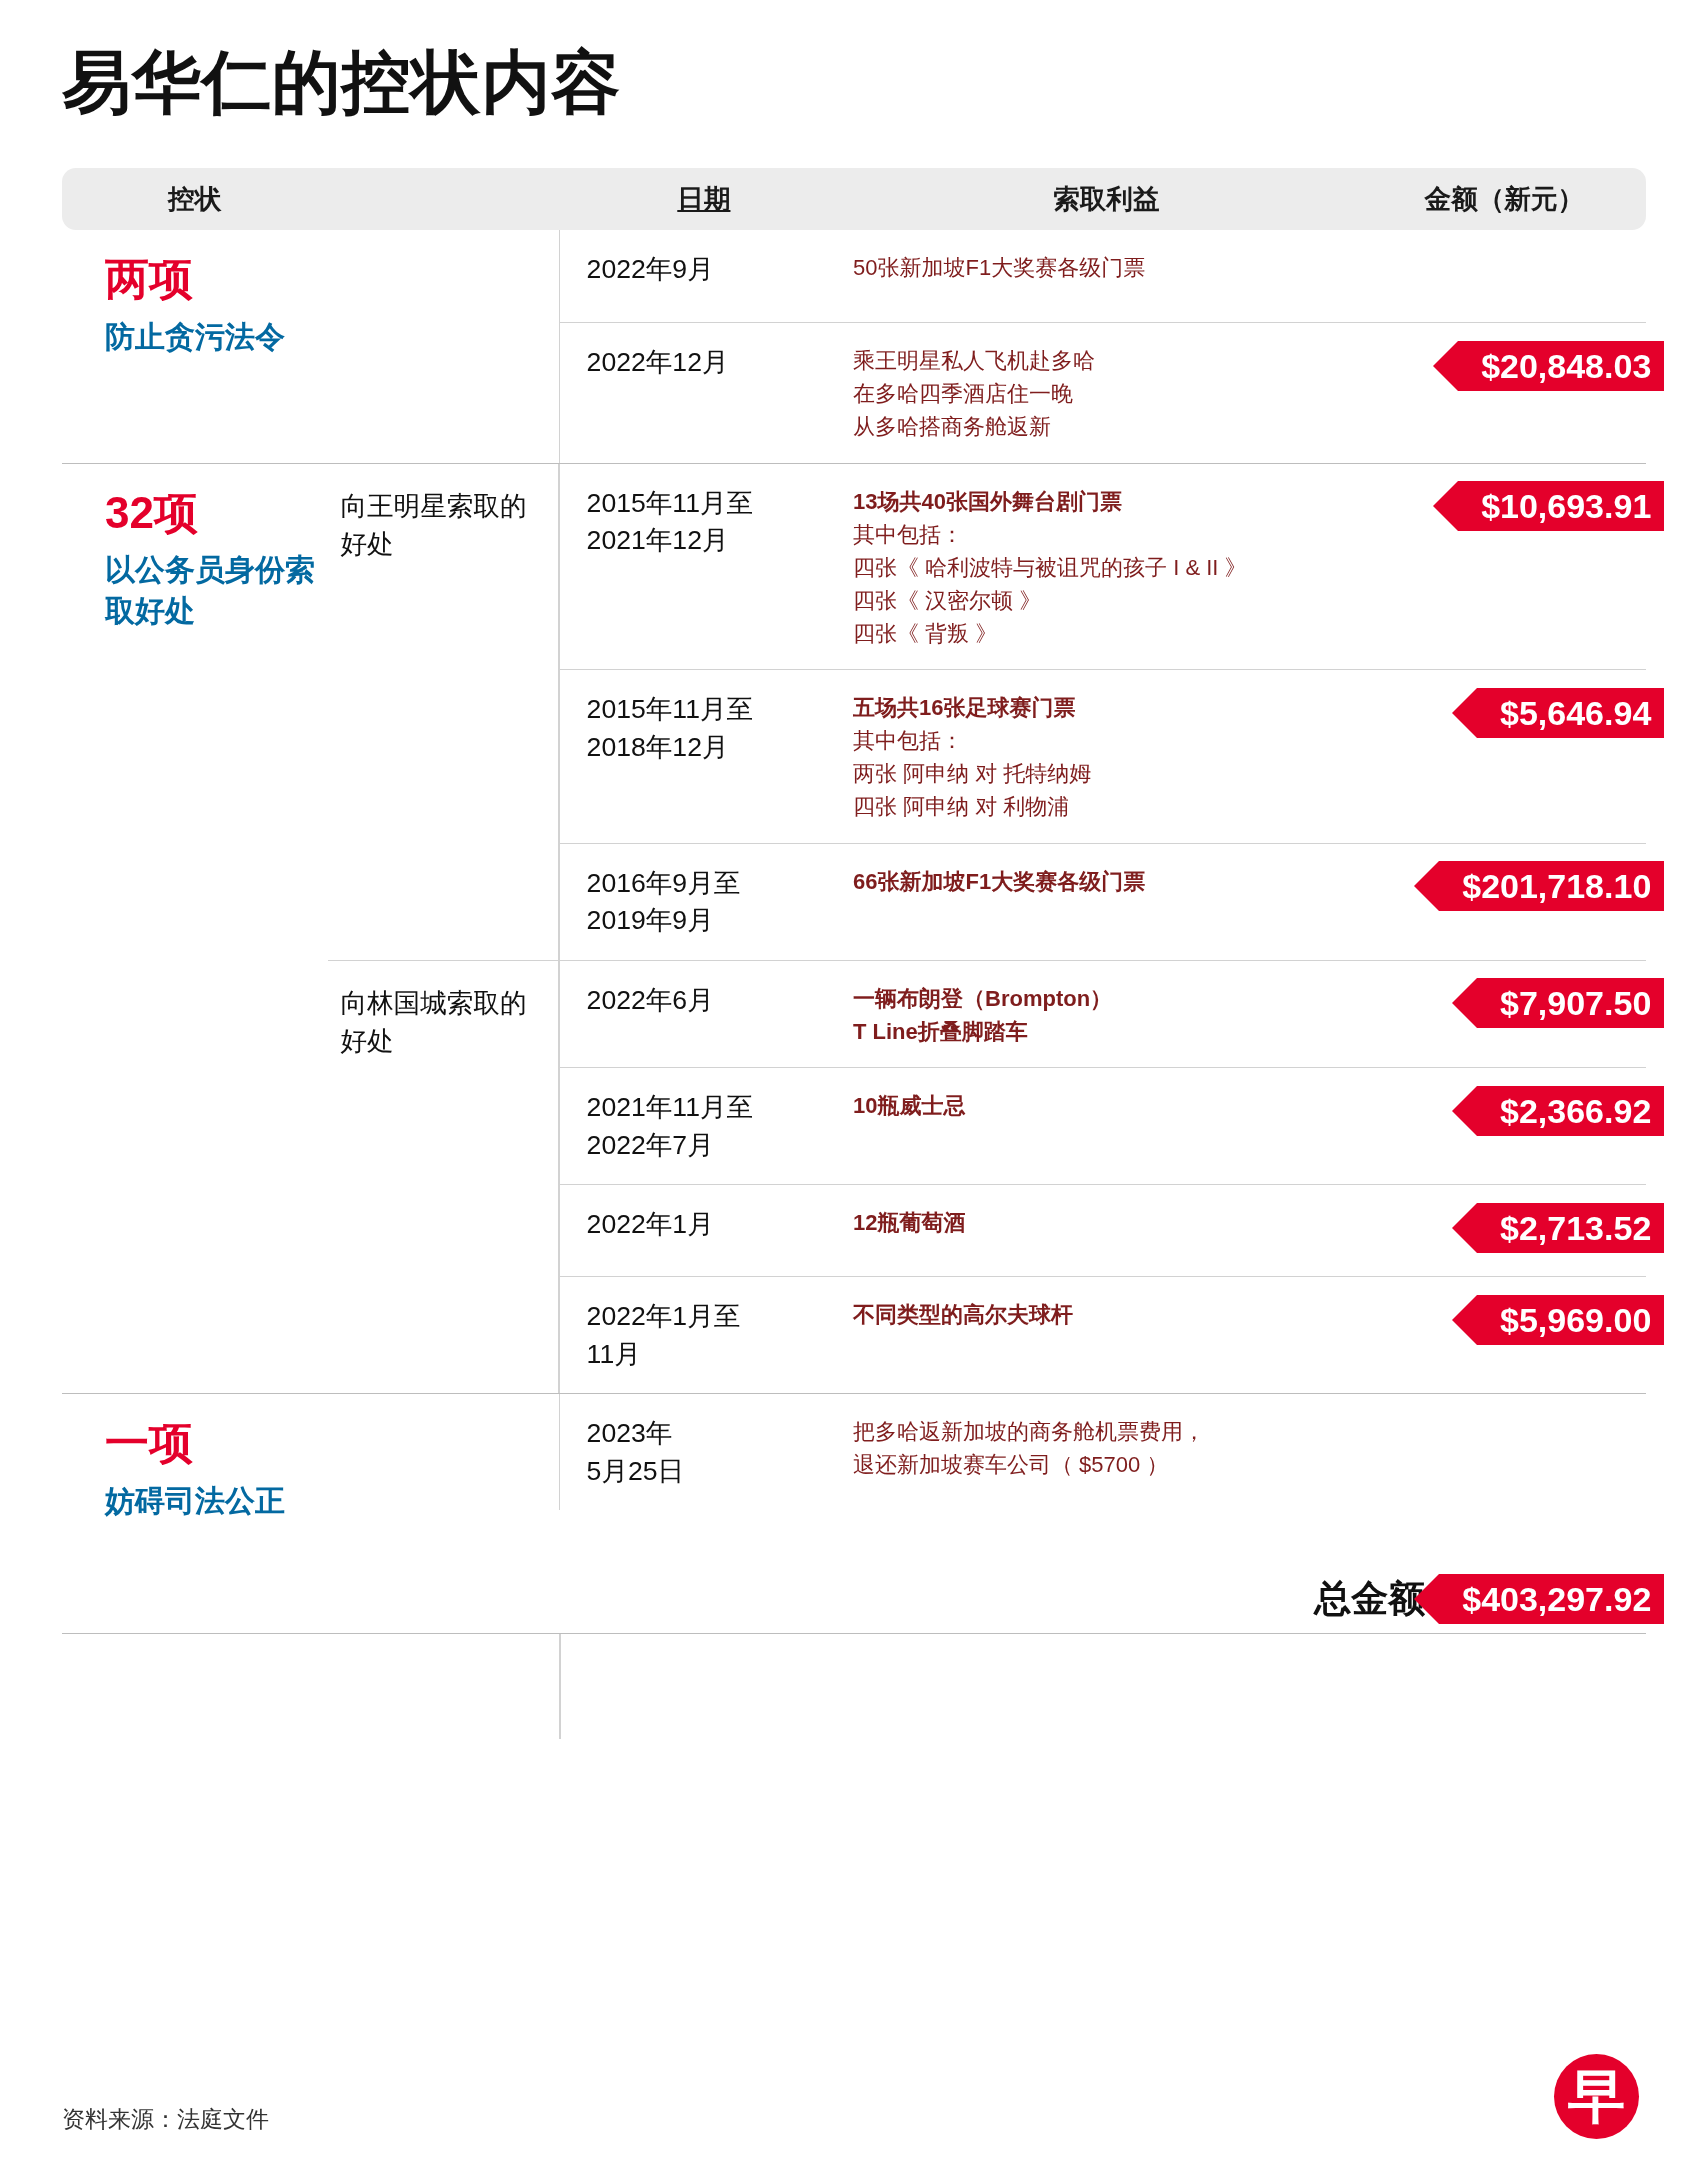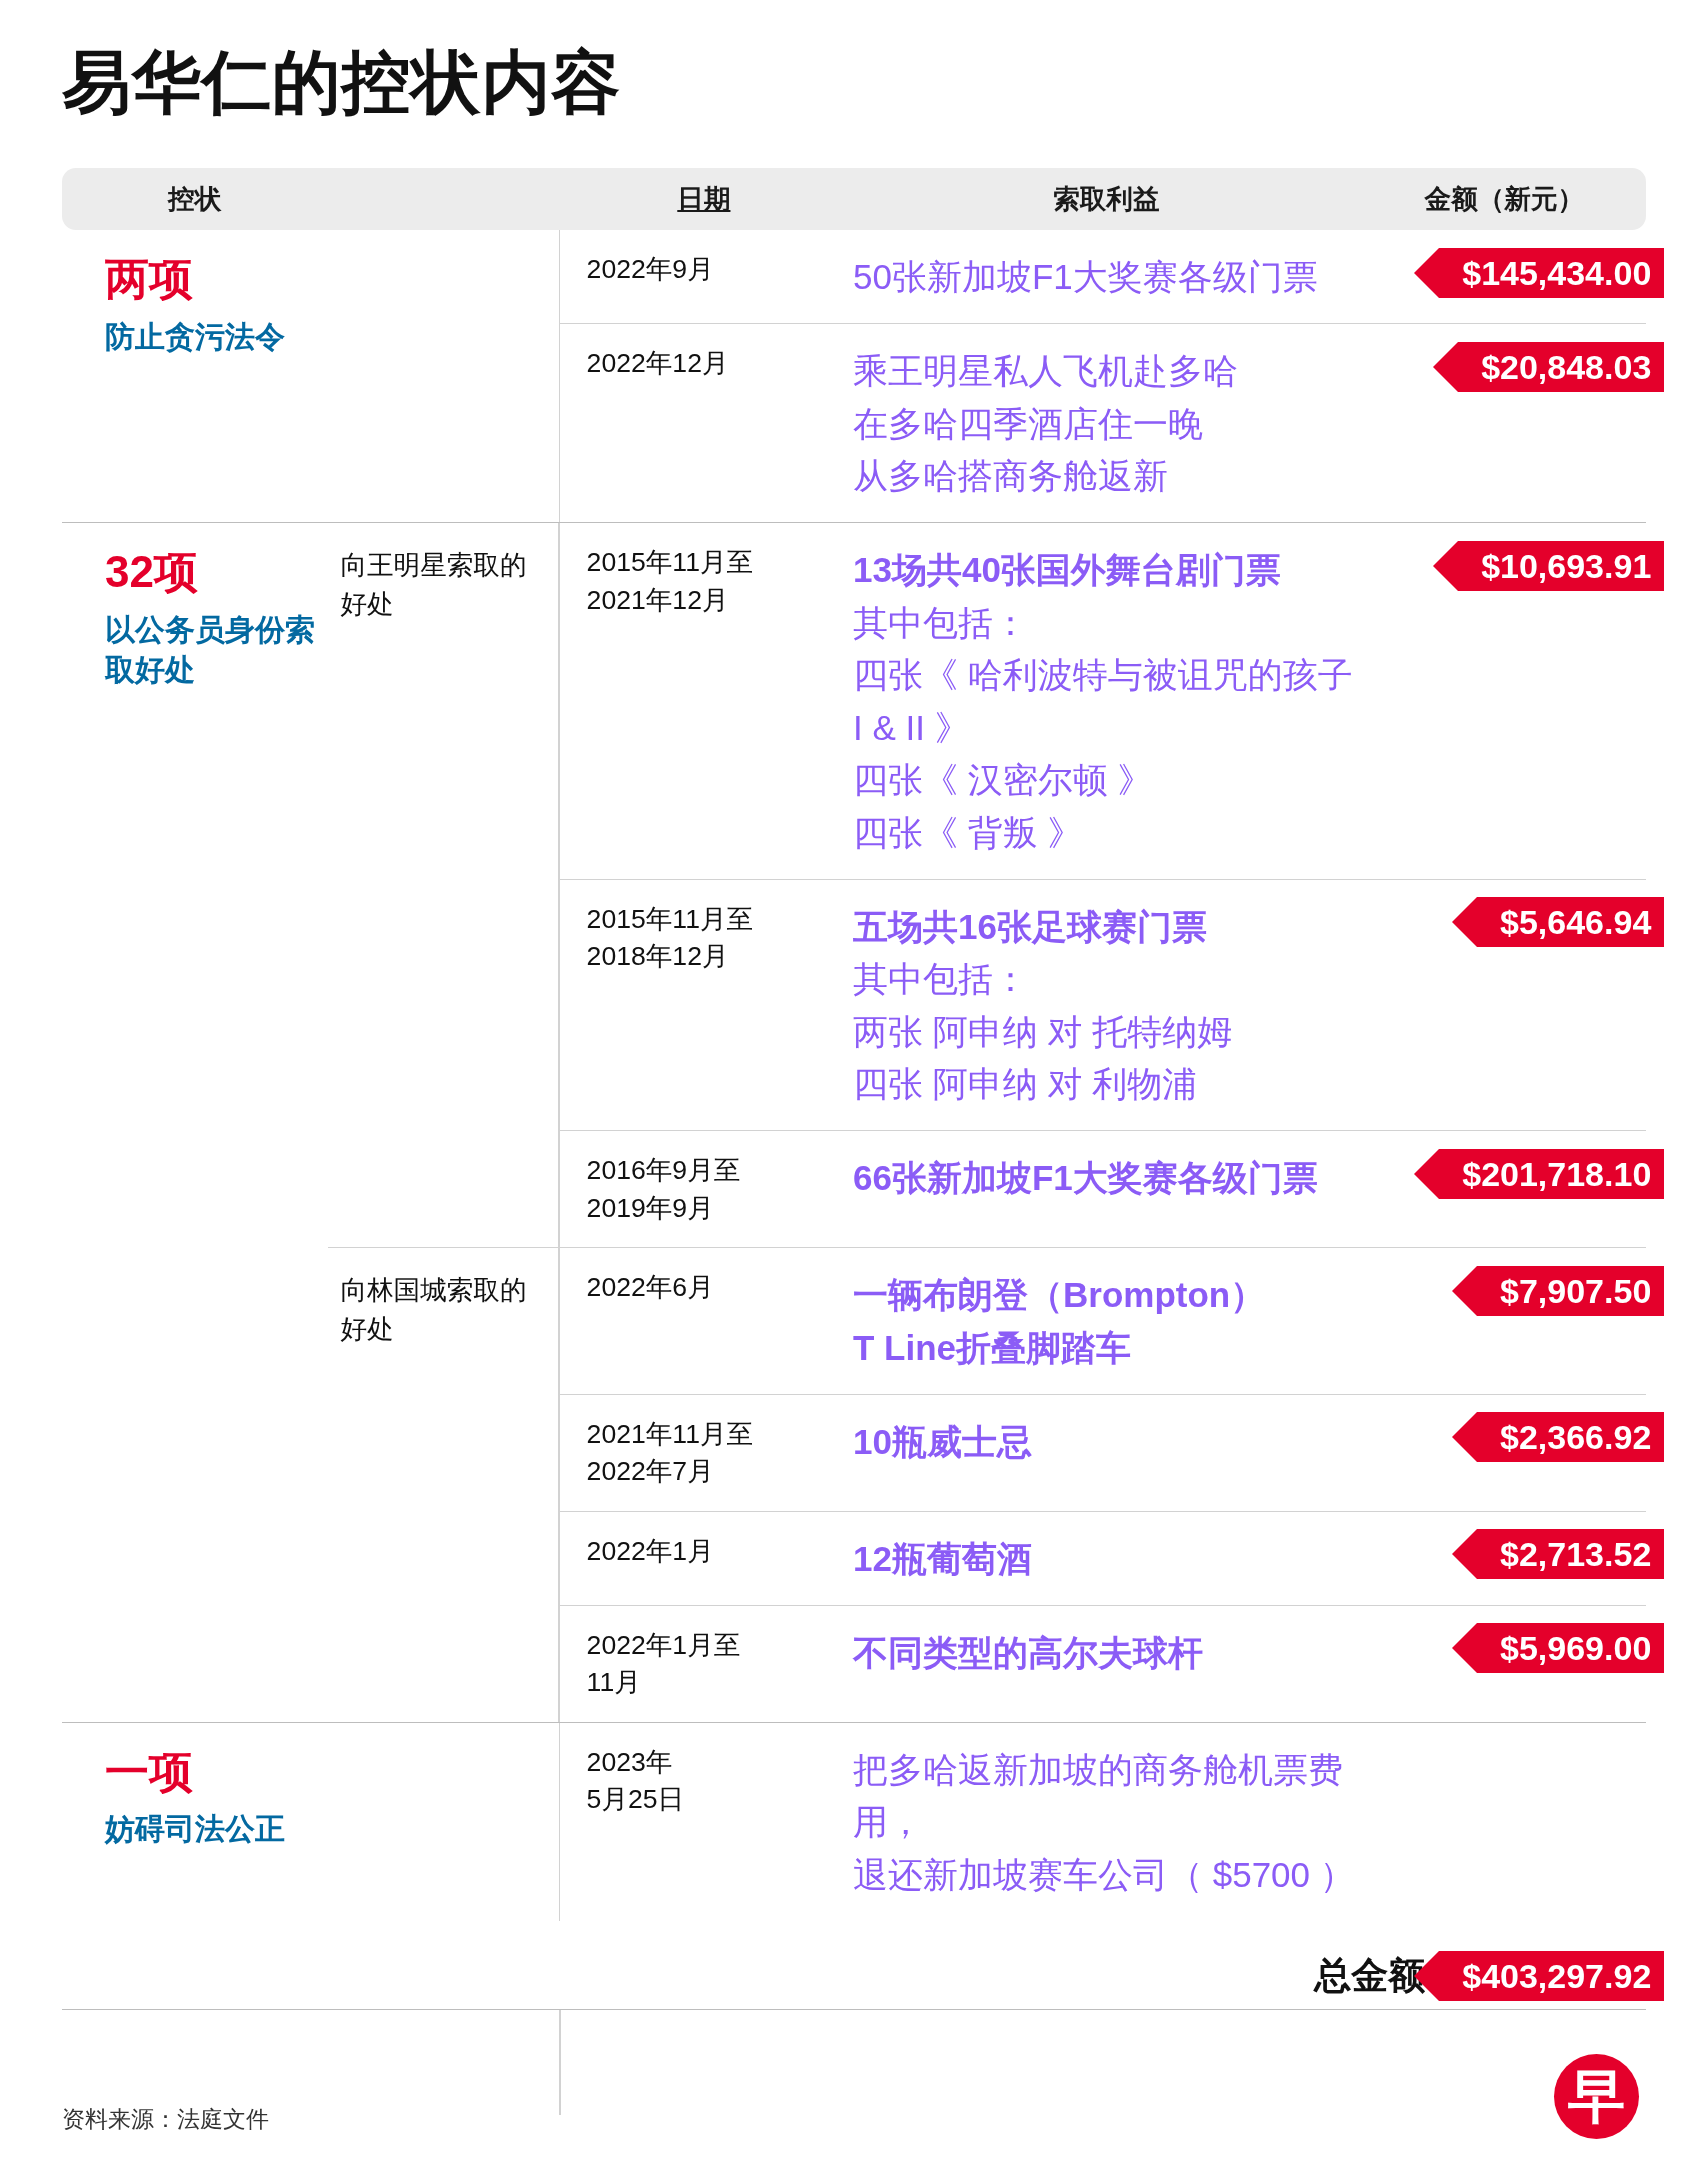--- a/index.html
+++ b/index.html
@@ -111,23 +111,23 @@
     flex-shrink: 0;
     padding: 21px 12.4px 19.5px 26.6px;
     font-size: 26.6px;
     line-height: 1.42;
     color: #111111;
   }
   .cell-benefit {
     width: 514px;
     flex-shrink: 0;
     padding: 21px 10.6px 19.5px 0;
-    font-size: 35px;
+    font-size: 22px;
     line-height: 1.5;
-    color: #8b5cf6;
+    color: #7f1d1d;
   }
   .cell-benefit .b { font-weight: bold; }
   .cell-amount {
     flex: 1;
     padding: 17.7px 0 19.5px 0;
     display: flex;
     justify-content: flex-end;
   }
 
   
@@ -236,23 +236,20 @@
           <div class="subgroup">
             <div class="subgroup-label" style="border-right: none;"></div>
             <div class="subgroup-body">
               <div class="row first">
                 <div class="cell-date">
                   <div>2022年9月</div>
                 </div>
                 <div class="cell-benefit">
                   <div>50张新加坡F1大奖赛各级门票</div>
                 </div>
-                <div class="cell-amount">
-                  <div class="tag">$145,434.00</div>
-                </div>
               </div>
               <div class="row">
                 <div class="cell-date">
                   <div>2022年12月</div>
                 </div>
                 <div class="cell-benefit">
                   <div>乘王明星私人飞机赴多哈</div>
                   <div>在多哈四季酒店住一晚</div>
                   <div>从多哈搭商务舱返新</div>
                 </div>

